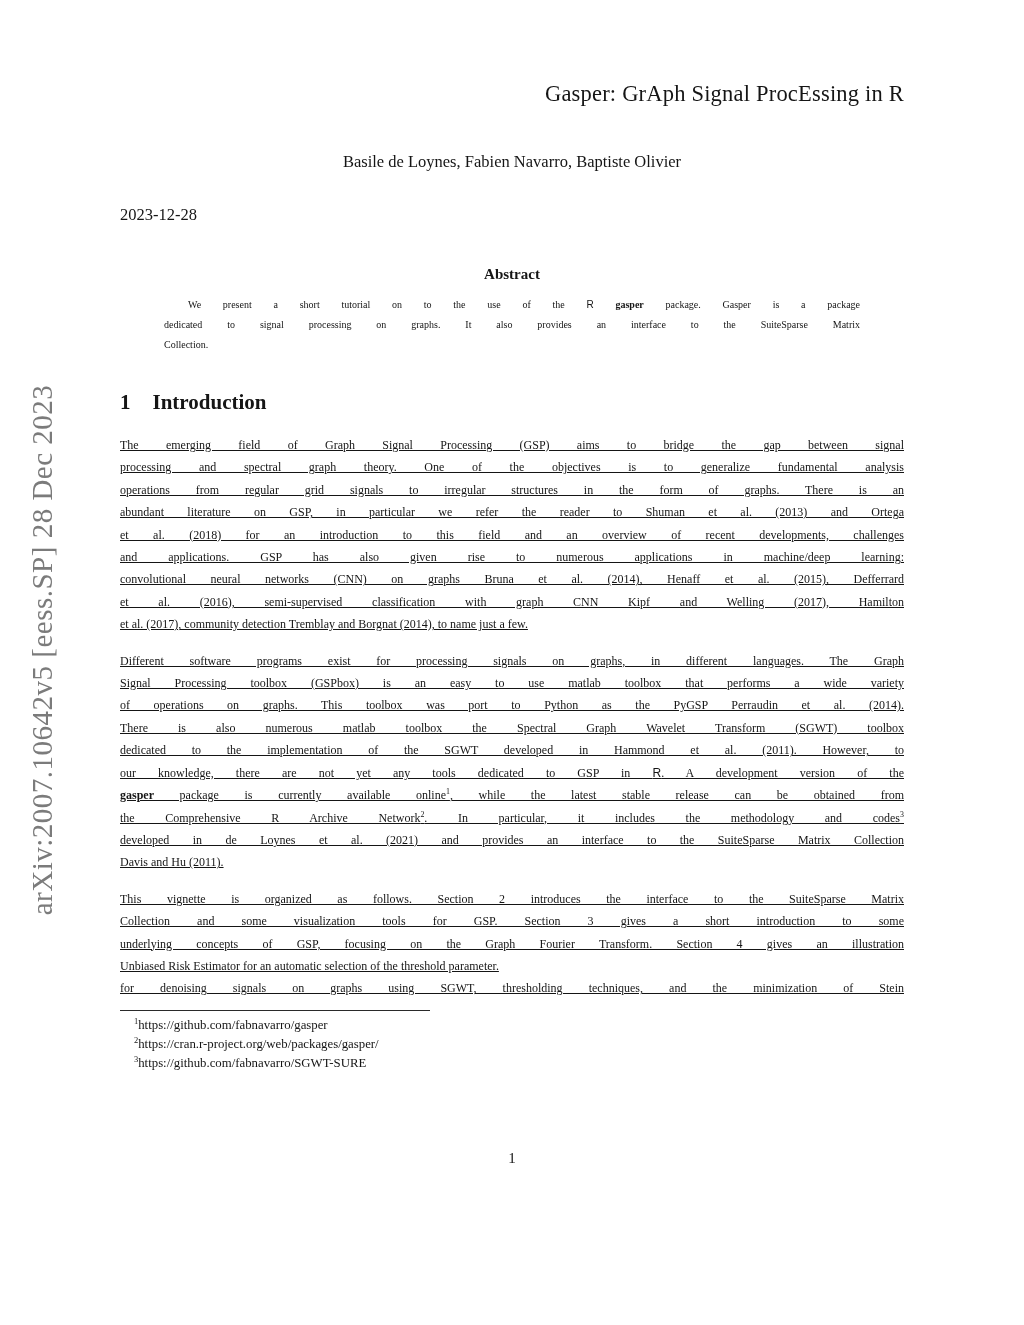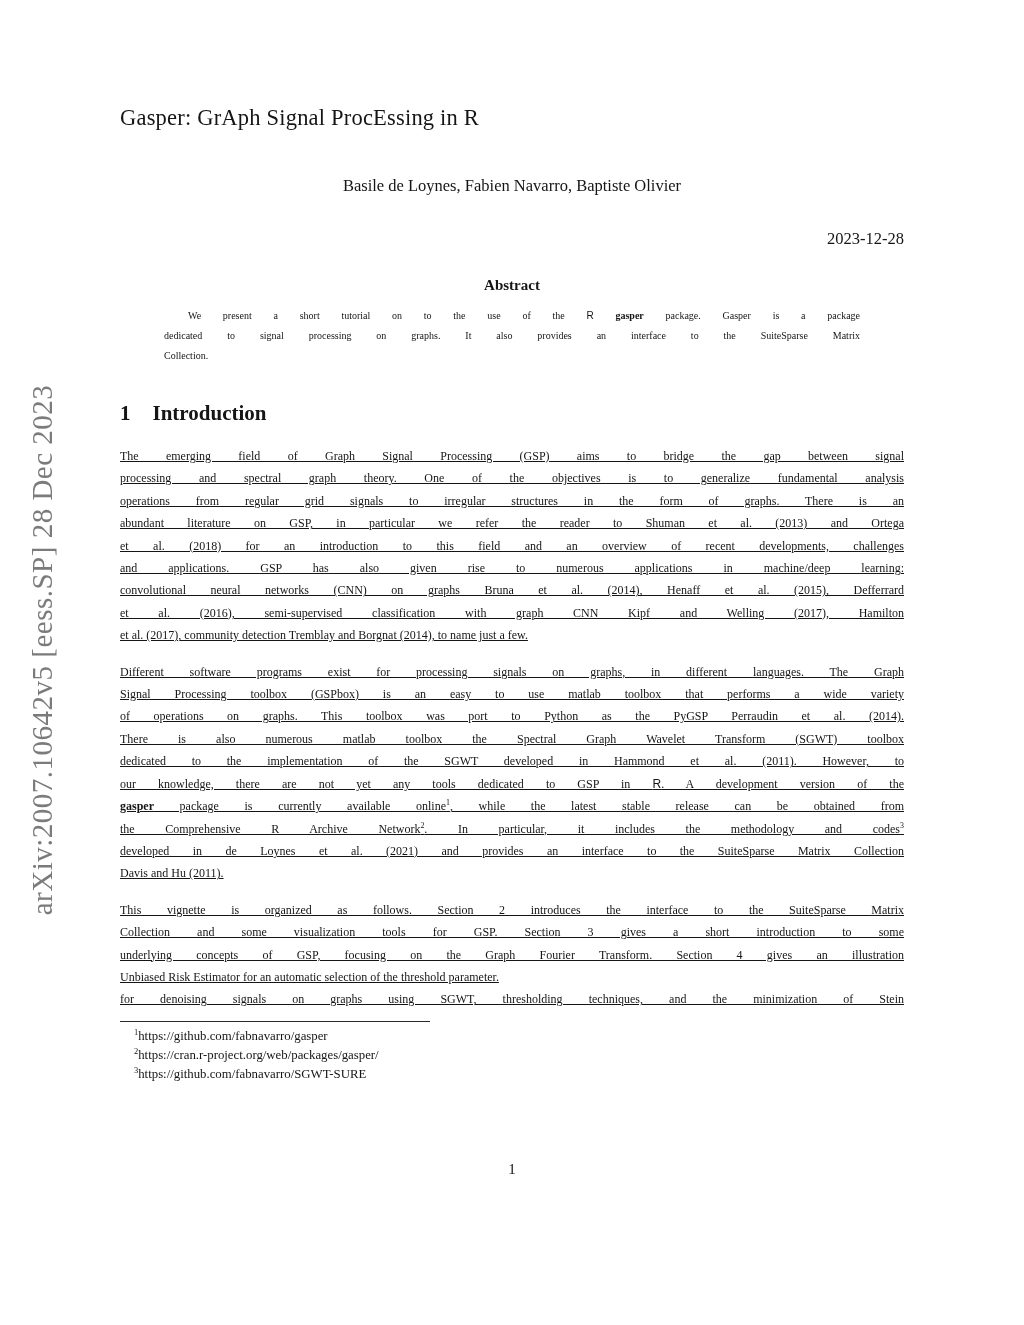--- a/index.html
+++ b/index.html
@@ -24,41 +24,41 @@
     color: #7b7b7b;
   }
   .content {
     position: absolute;
     left: 120px;
     top: 0;
     width: 784px;
   }
   .title {
     margin: 0;
-    padding-top: 104px;
+    padding-top: 80px;
     font-size: 22.5px;
     line-height: 28px;
     font-weight: 400;
-    text-align: left;
+    text-align: right;
     letter-spacing: 0.2px;
   }
   .authors {
     margin-top: 44px;
     text-align: center;
     font-size: 16.5px;
     line-height: 20px;
   }
   .date {
     margin-top: 33px;
-    text-align: right;
+    text-align: left;
     font-size: 16.5px;
     line-height: 20px;
   }
   .abstract-heading {
-    margin-top: 27px;
+    margin-top: 40px;
     text-align: center;
     font-size: 15px;
     line-height: 19px;
     font-weight: bold;
   }
   .abstract-body {
     margin: 11px 44px 0 44px;
     font-size: 10px;
     line-height: 20px;
   }

